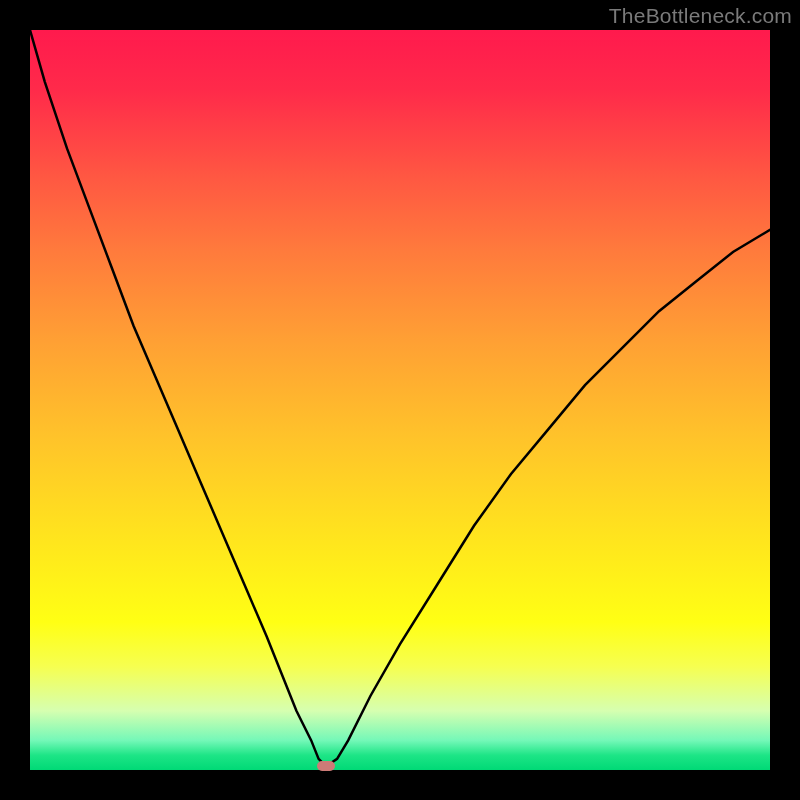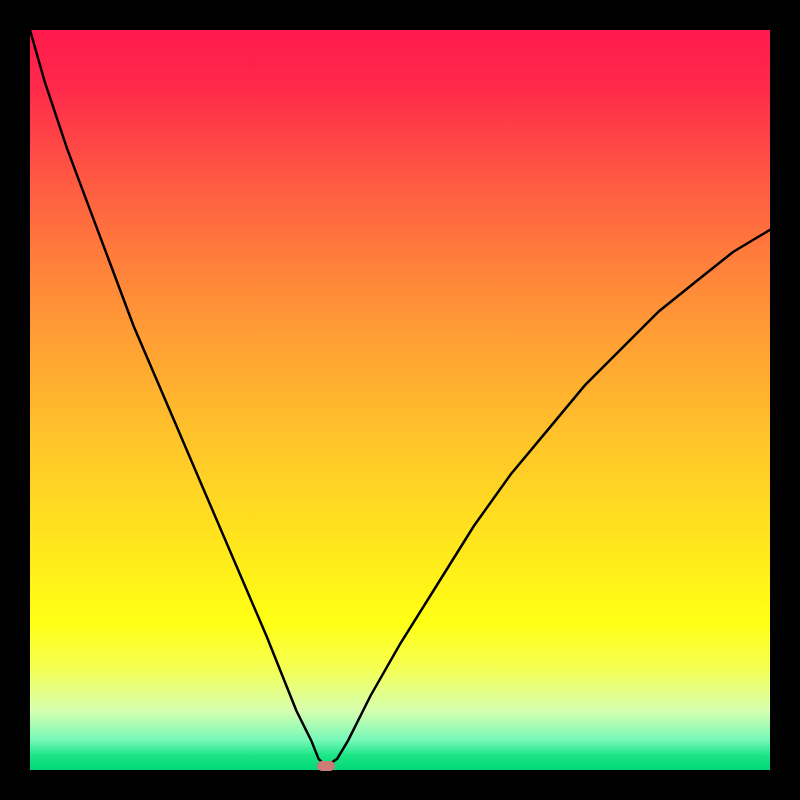--- a/index.html
+++ b/index.html
@@ -71,13 +71,14 @@
 
 <div class="frame">
   <div class="plot-area"></div>
 
   <svg class="curve-svg" viewBox="0 0 740 740" preserveAspectRatio="none">
     <path id="curve-path" d="M0.0 0.0 L14.8 51.8 L37.0 118.4 L59.2 177.6 L81.4 236.8 L103.6 296.0 L125.8 347.8 L148.0 399.6 L170.2 451.4 L192.4 503.2 L214.6 555.0 L236.8 606.8 L251.6 643.8 L266.4 680.8 L281.2 710.4 L288.6 728.9 L296.0 736.3 L307.1 728.9 L318.2 710.4 L340.4 666.0 L370.0 614.2 L407.0 555.0 L444.0 495.8 L481.0 444.0 L518.0 399.6 L555.0 355.2 L592.0 318.2 L629.0 281.2 L666.0 251.6 L703.0 222.0 L740.0 199.8" fill="none" stroke="#000" stroke-width="2.5" stroke-linecap="round"></path>
   </svg>
 
   <div class="notch" id="notch" style="left: 317px; top: 761.3px;"></div>
 
+  <div class="watermark">TheBottleneck.com</div>
 </div>
 
 </body></html>

